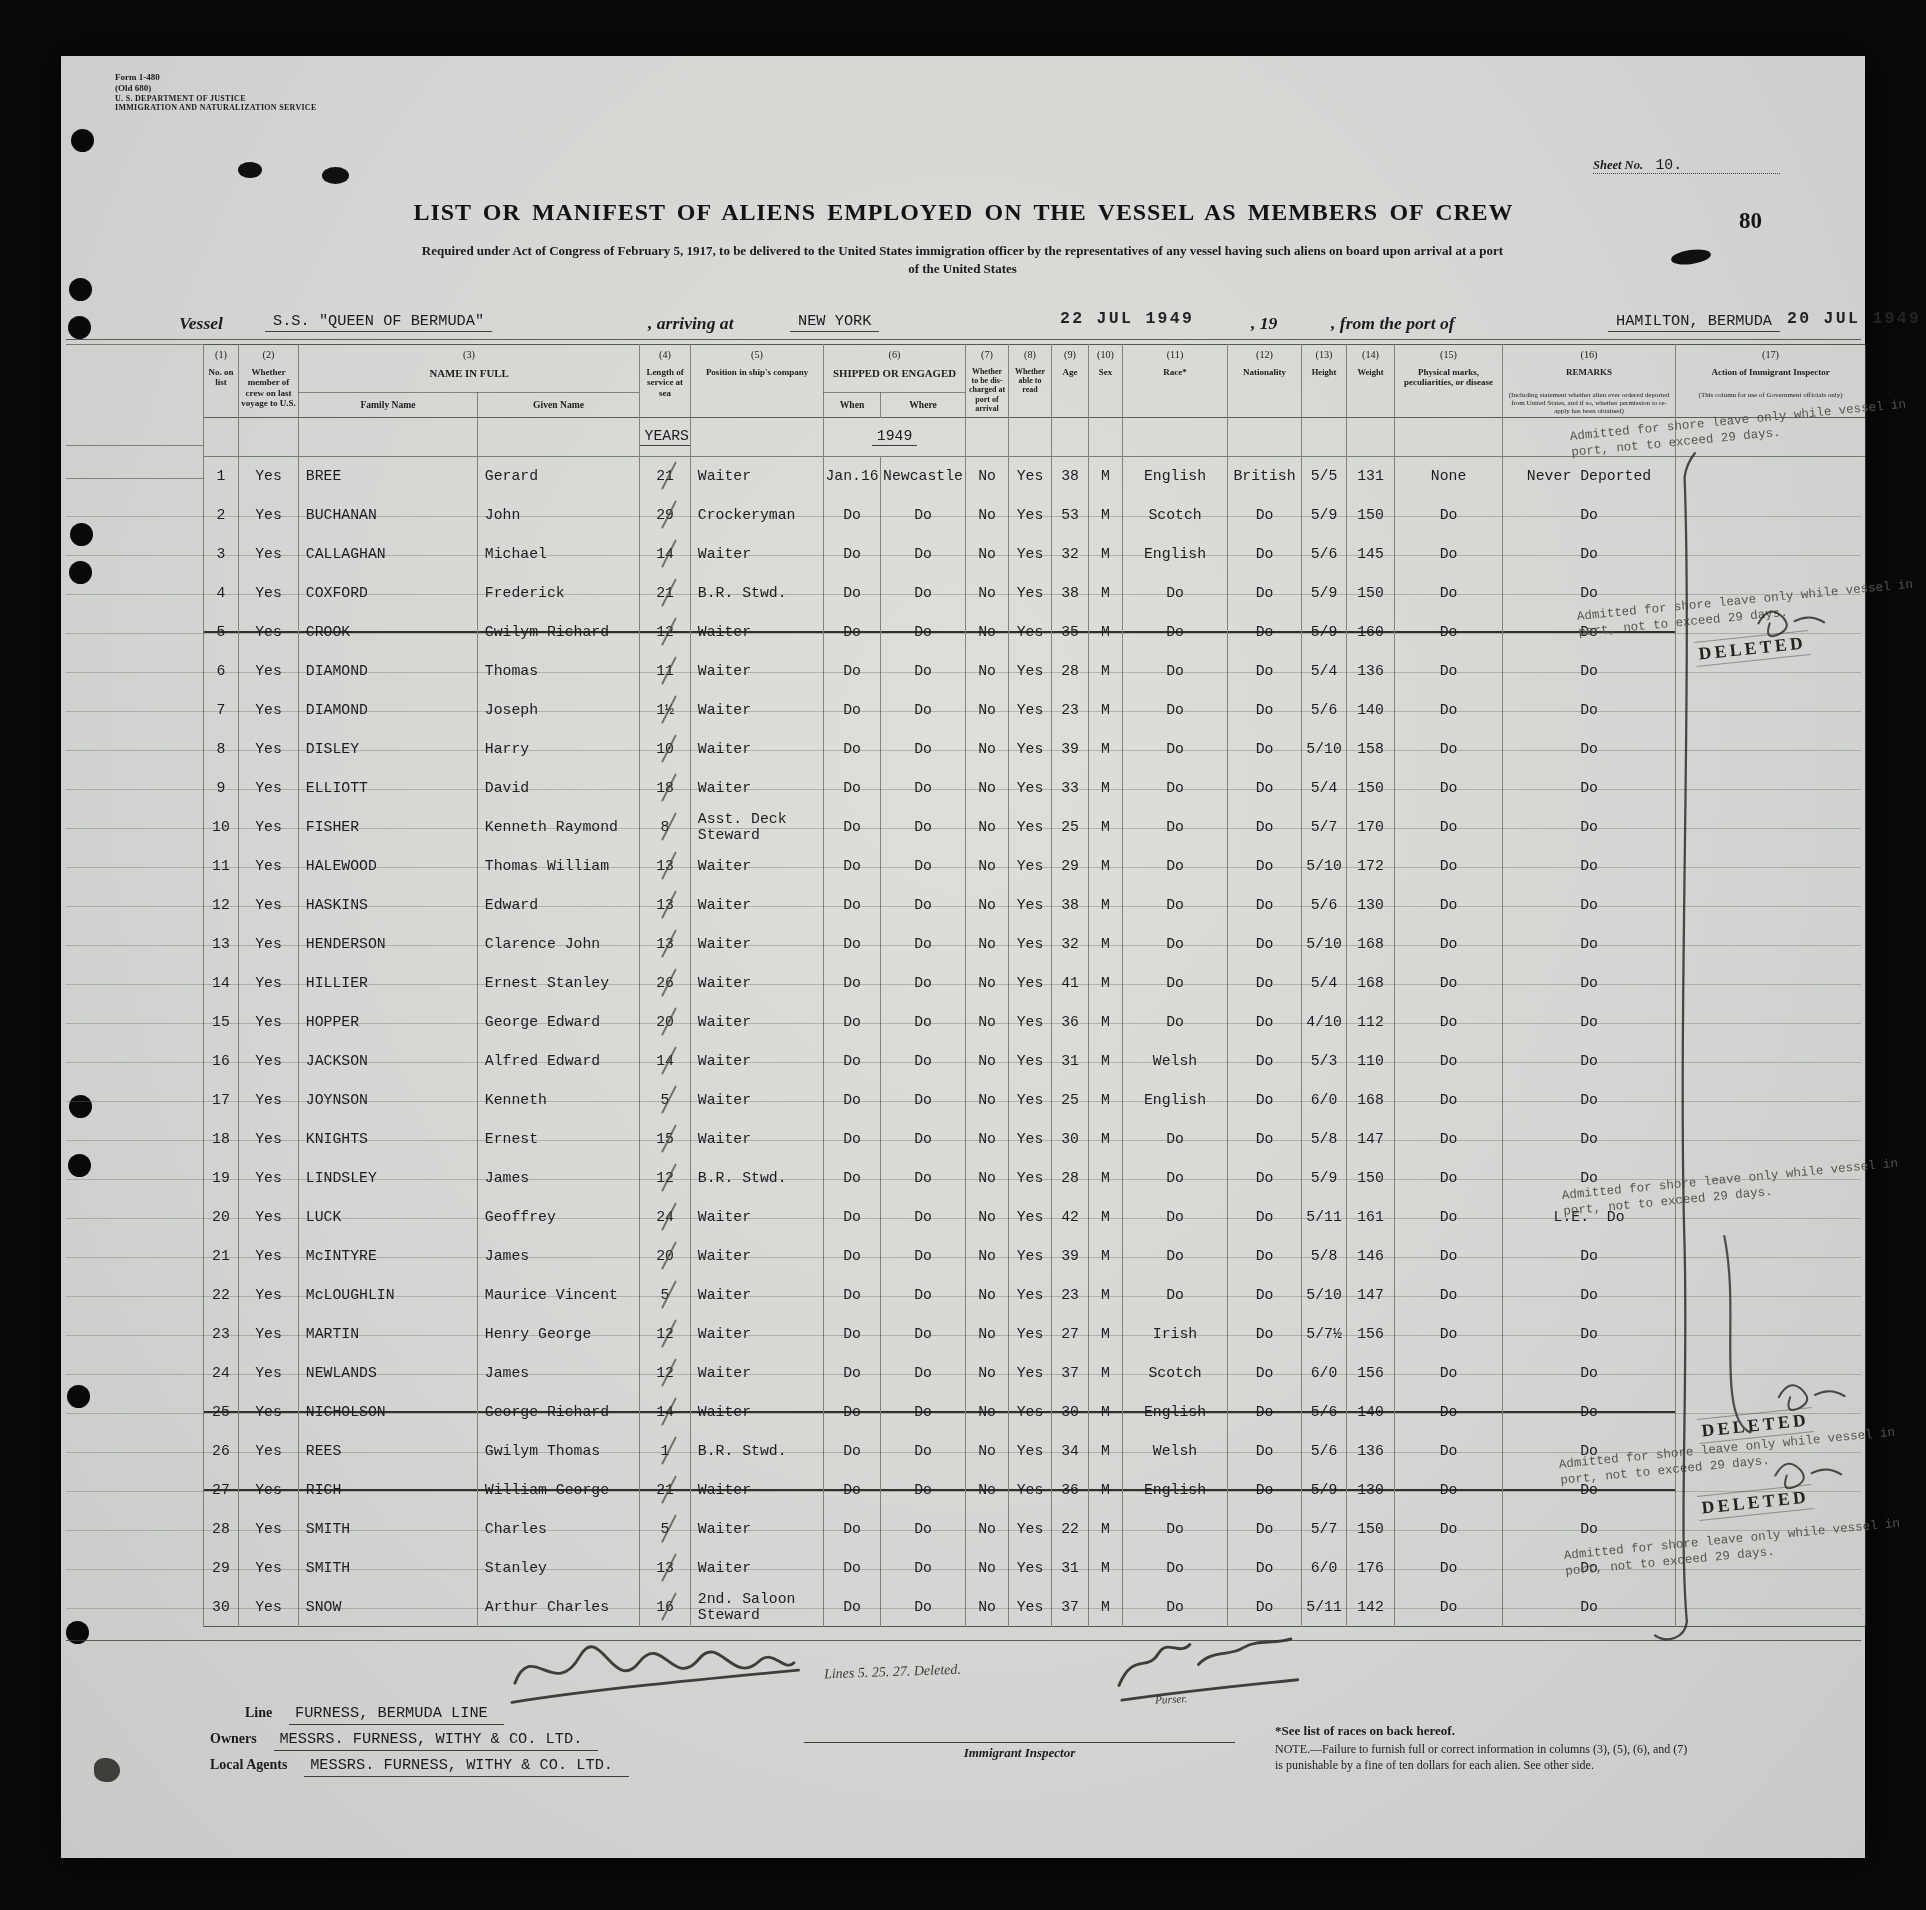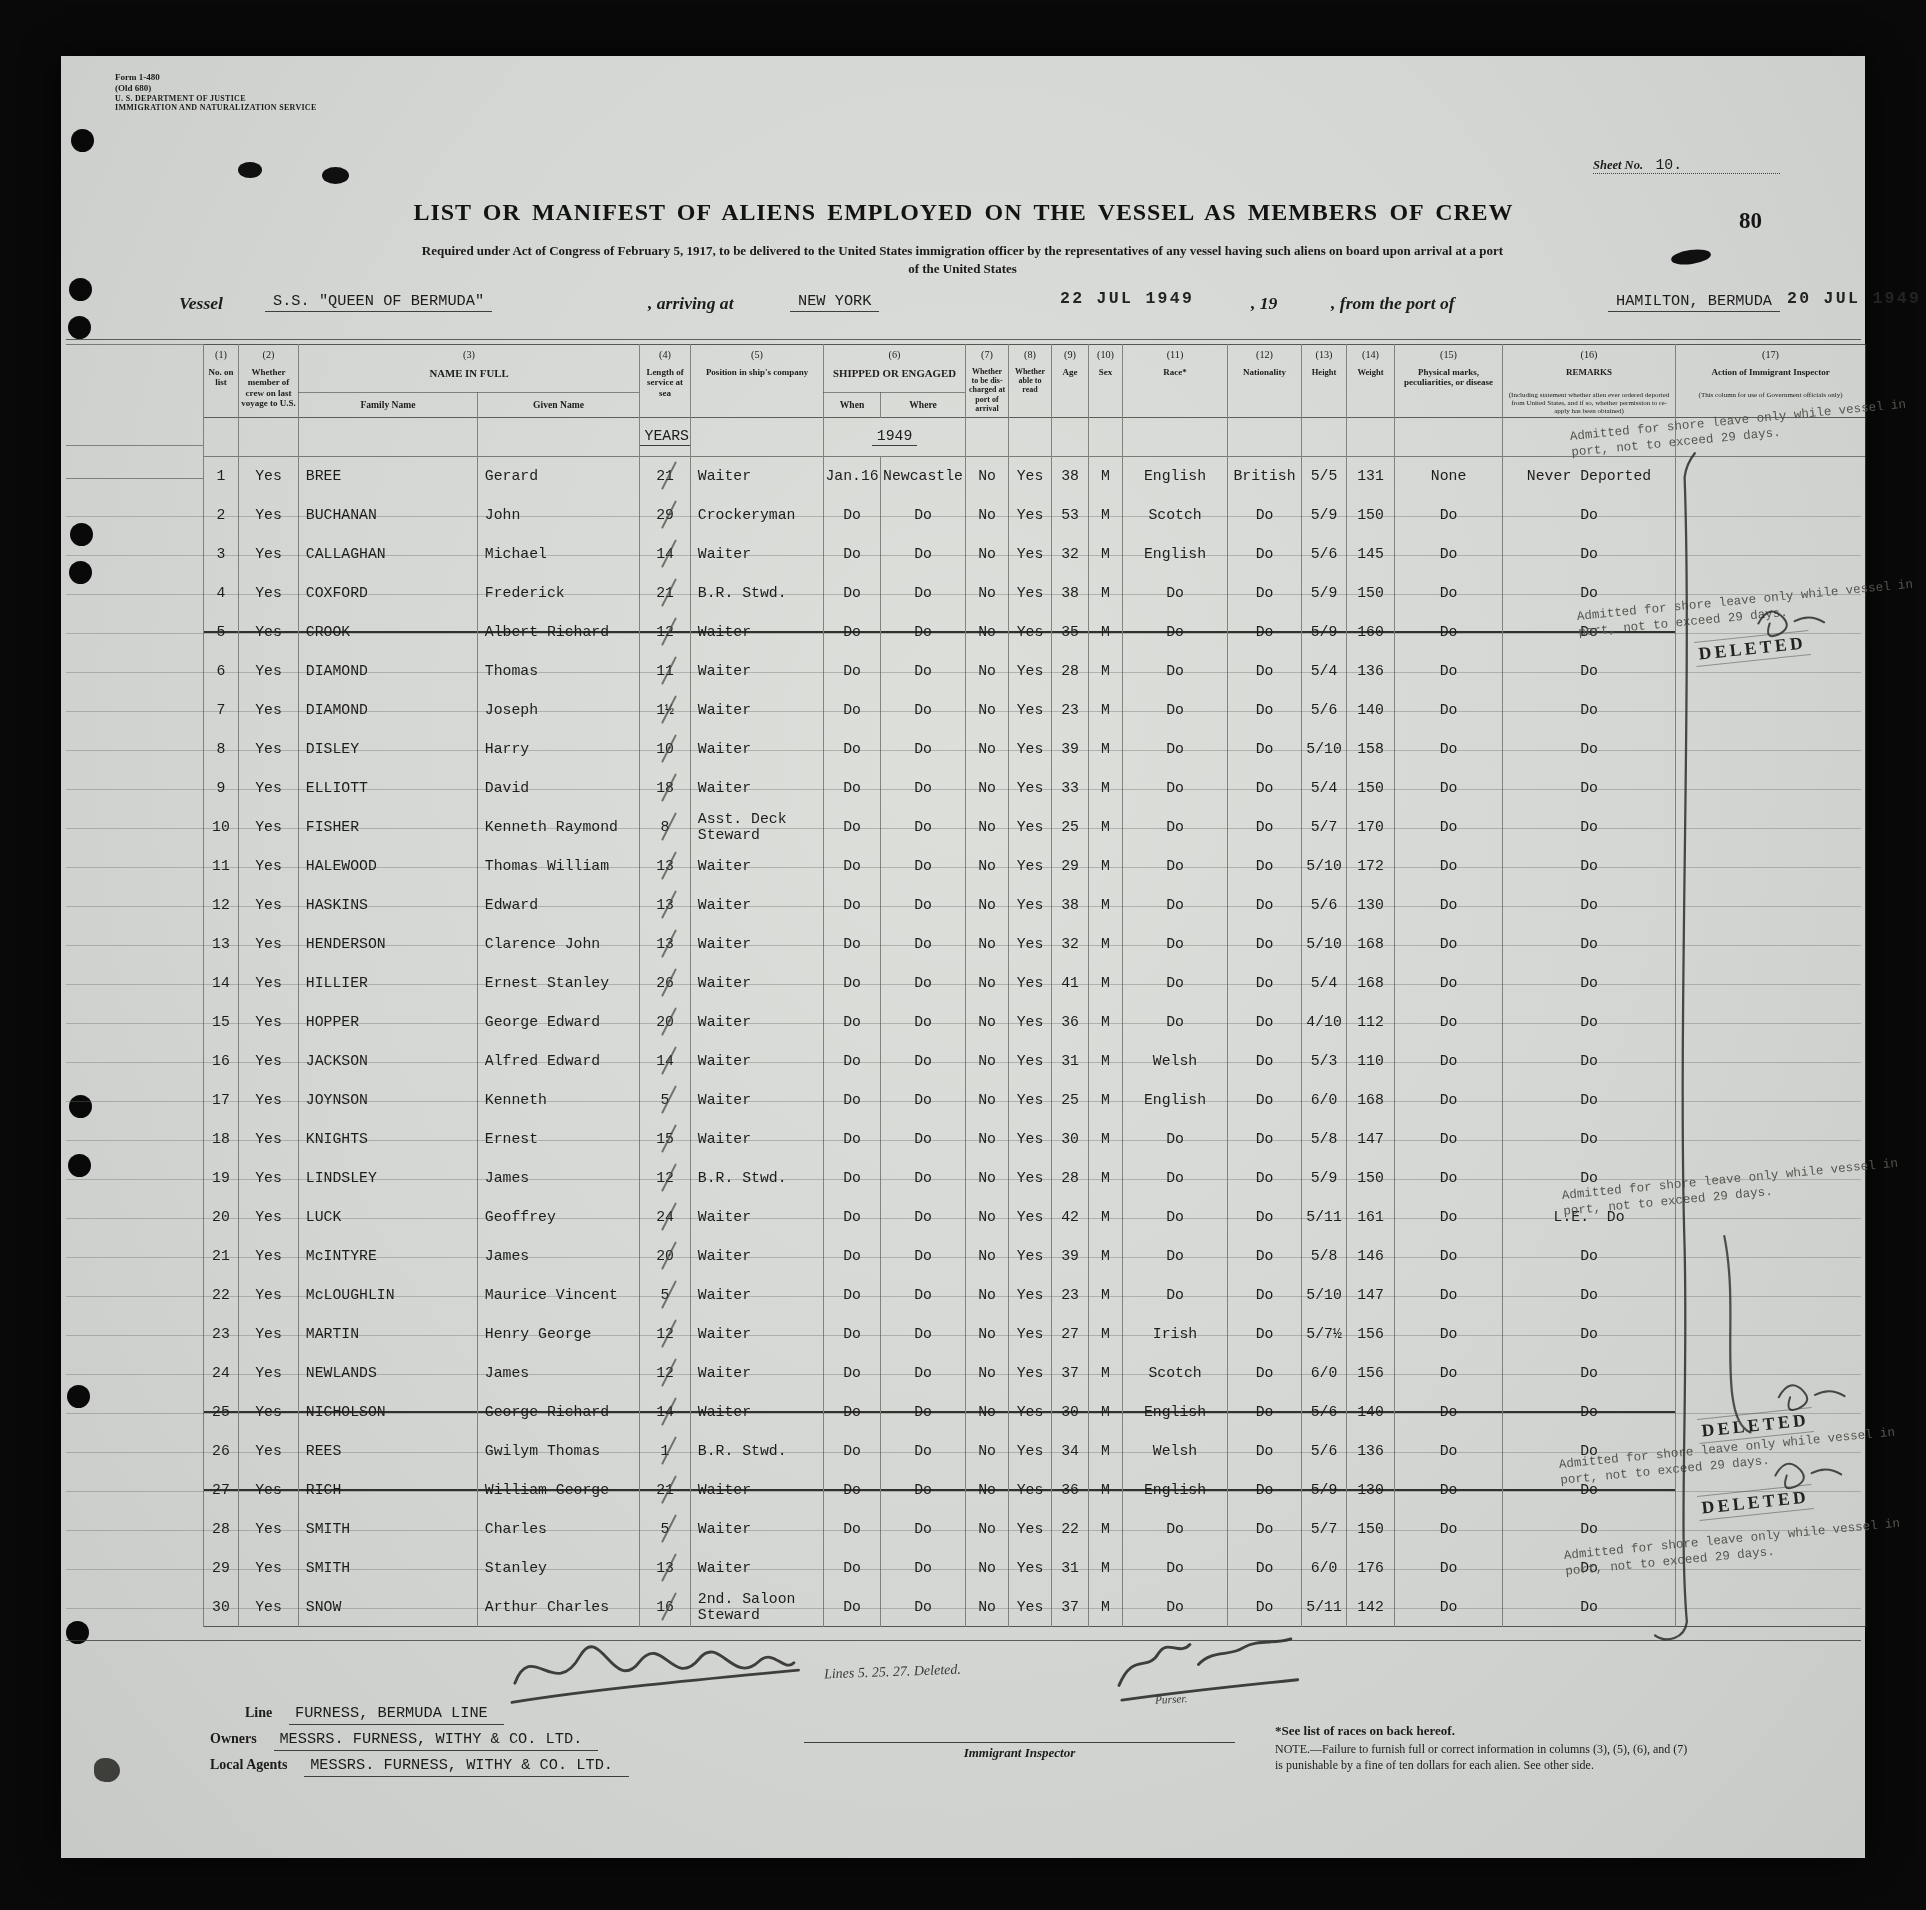--- a/index.html
+++ b/index.html
@@ -19,21 +19,21 @@
   .form-id { position:absolute; left:54px; top:16px; font-size:9px; font-weight:bold; line-height:1.2; }
   .form-id .tiny { font-size:8px; letter-spacing:0.3px; }
   .sheet { position:absolute; left:1532px; top:101px; width:187px; border-bottom:1.1px dotted #444; }
   .sheet-label { font-style:italic; font-size:12.5px; font-weight:bold; }
   .sheet-no { font-size:14.8px; margin-left:10.2px;text-align:center; }
   .page-stamp { position:absolute; left:1678px; top:152px; font-size:23px; font-weight:bold; color:#161616; }
   .doc-title { position:absolute; left:335px; top:143px; width:1135px; text-align:center;
     font-size:24px; font-weight:bold; letter-spacing:0.9px; word-spacing:4.5px; color:#131313; }
   .doc-sub { position:absolute; left:306px; top:186px; width:1191px; text-align:center;
     font-size:13px; font-weight:bold; line-height:1.35; color:#1a1a1a; }
-  .vessel-line { position:absolute; left:0; top:231px; width:1792px; height:36px; }
+  .vessel-line { position:absolute; left:0; top:251px; width:1792px; height:36px; }
   .vessel-line > span { position:absolute; white-space:nowrap; }
   .vl-label { font-style:italic; font-weight:bold; font-size:17.6px; }
   .vl-val { font-family:"Liberation Mono", monospace; font-size:15.3px; border-bottom:1.1px solid #3c3f3a; padding:0 8px 1.7px 8px; }
   .vl-stamp { font-family:"Liberation Mono", monospace; font-size:16.5px; font-weight:bold; letter-spacing:2.3px; color:#242424; }
 
   
   .rule { position:absolute; border-top:1.1px solid rgba(60,63,57,.8); height:0; }
 
   
   table.manifest { position:absolute; left:142px; top:288px; width:1661px; z-index:2;
@@ -323,21 +323,21 @@
           <td class="c-height"><span>5/9</span></td>
           <td class="c-weight"><span>150</span></td>
           <td class="c-marks"><span>Do</span></td>
           <td class="c-remarks"><span>Do</span></td>
           <td class="c-action"><span></span></td>
         </tr>
         <tr class="deleted">
           <td class="c-no"><span>5</span></td>
           <td class="c-member"><span>Yes</span></td>
           <td class="c-family"><span>CROOK</span></td>
-          <td class="c-given"><span>Albert Richard</span></td>
+          <td class="c-given"><span>Gwilym Richard</span></td>
           <td class="c-service"><span>12</span><i class="slash"></i></td>
           <td class="c-position"><span>Waiter</span></td>
           <td class="c-when"><span>Do</span></td>
           <td class="c-where"><span>Do</span></td>
           <td class="c-discharged"><span>No</span></td>
           <td class="c-read"><span>Yes</span></td>
           <td class="c-age"><span>35</span></td>
           <td class="c-sex"><span>M</span></td>
           <td class="c-race"><span>Do</span></td>
           <td class="c-nationality"><span>Do</span></td>

